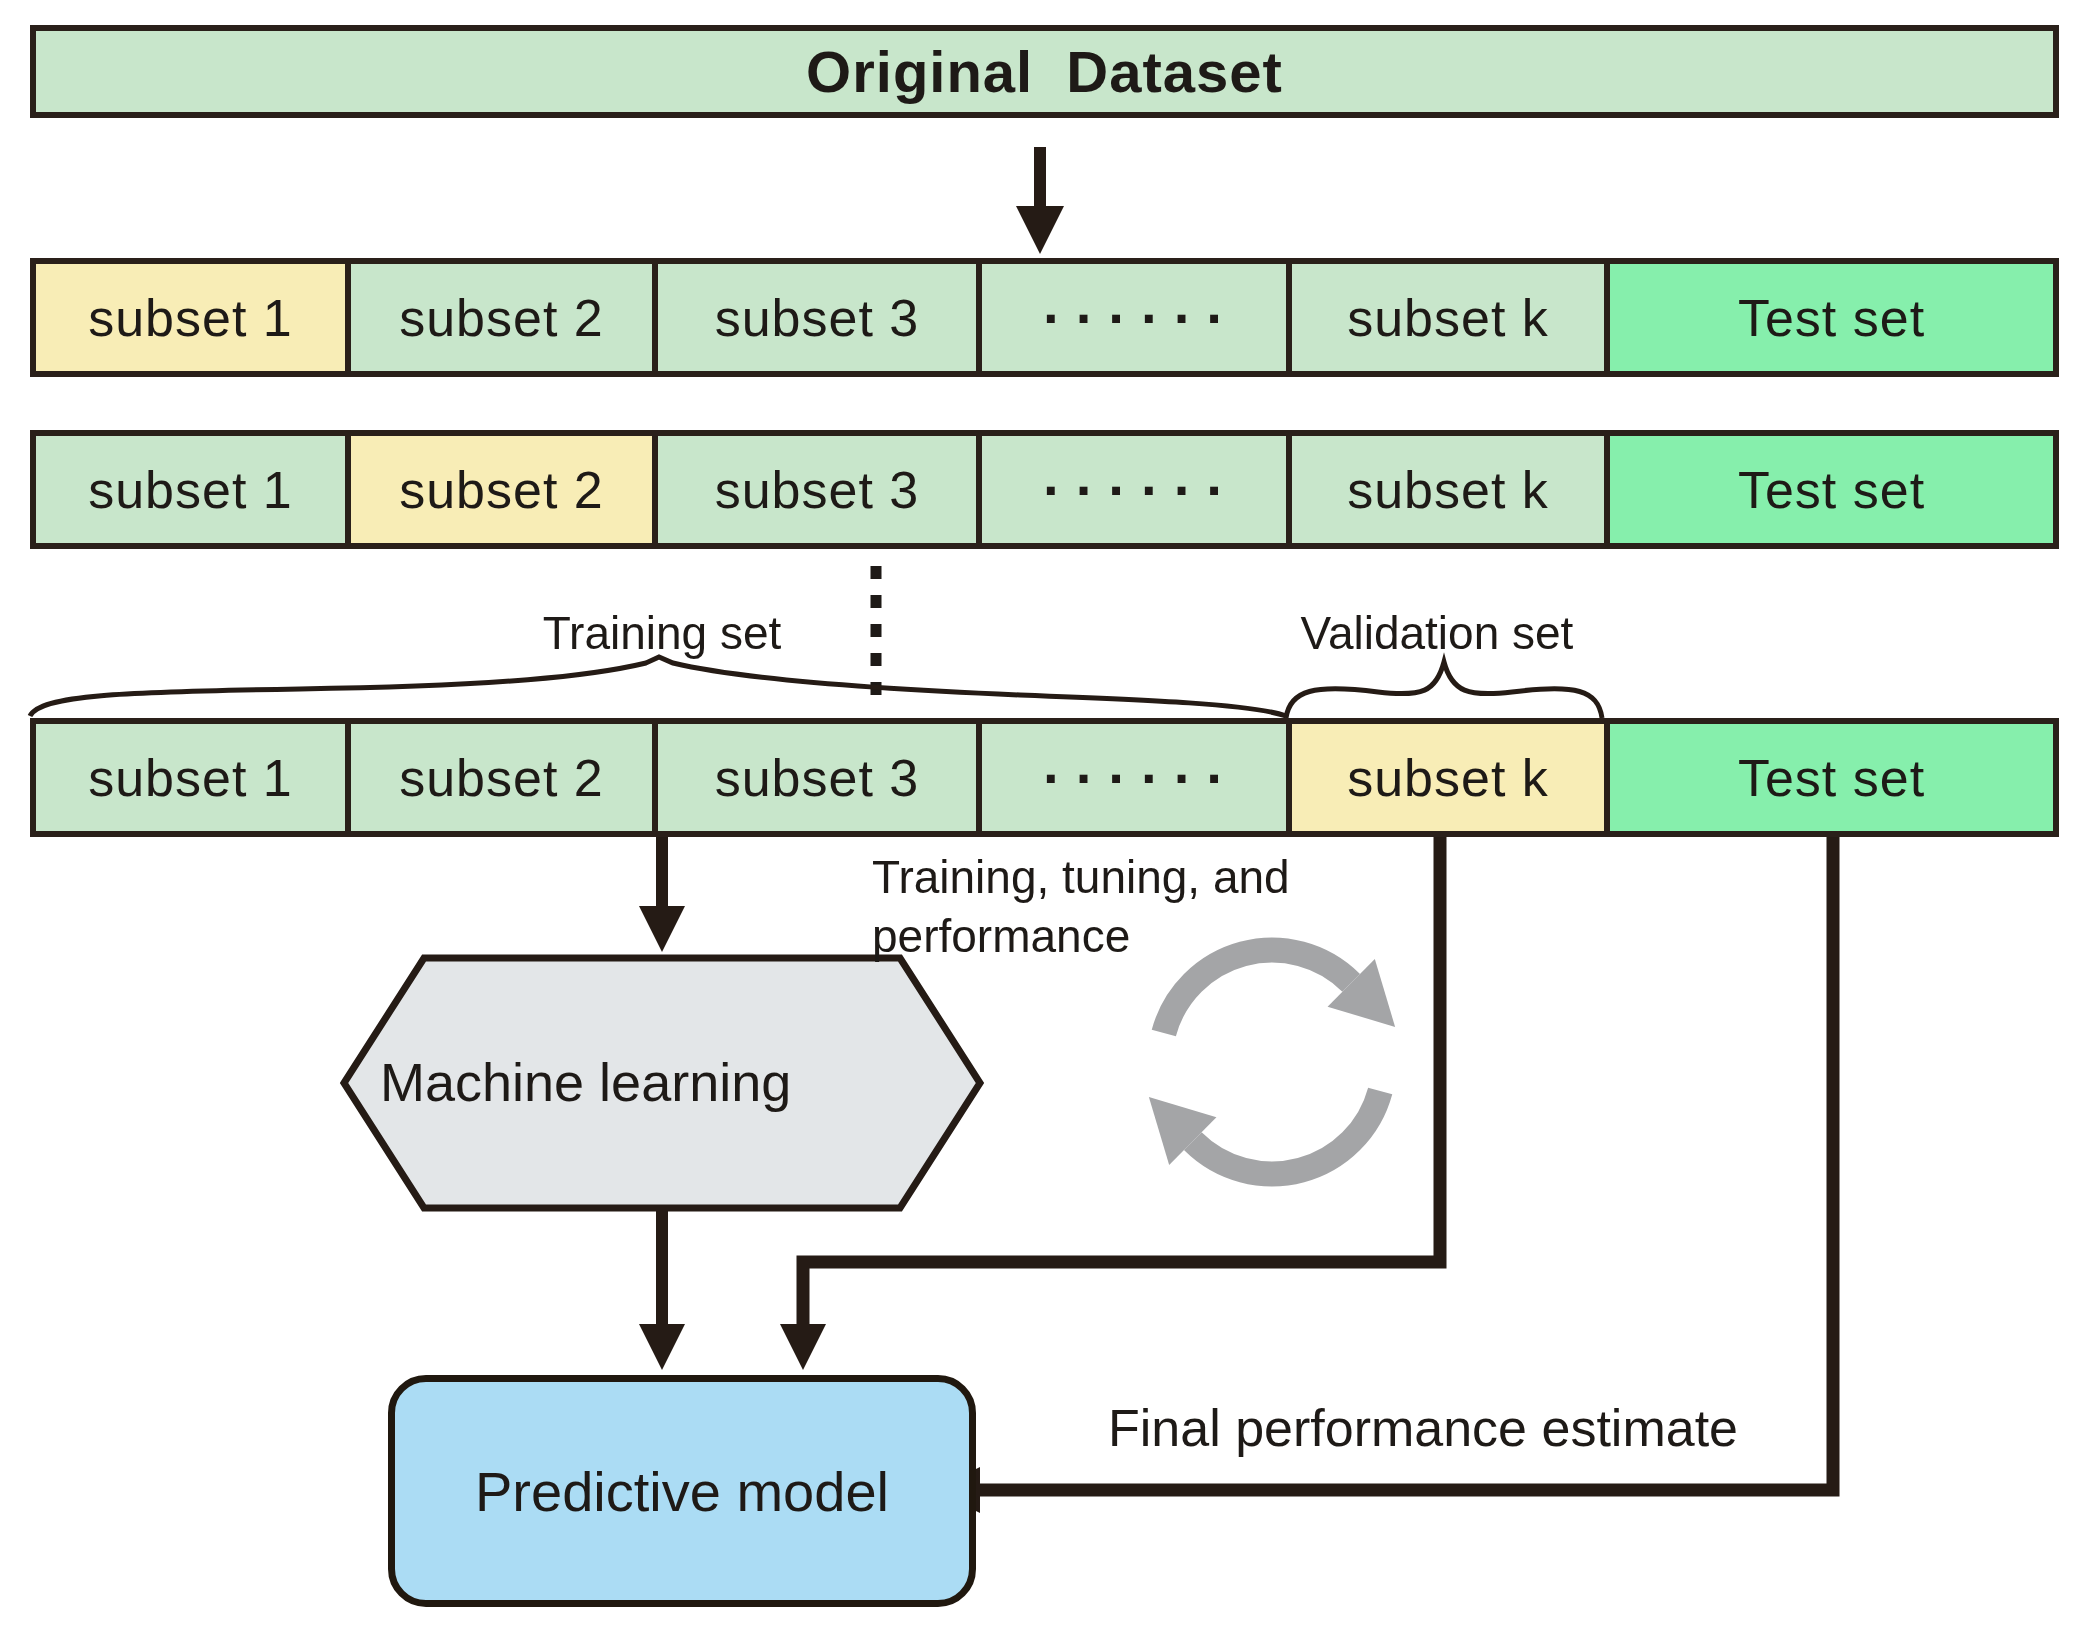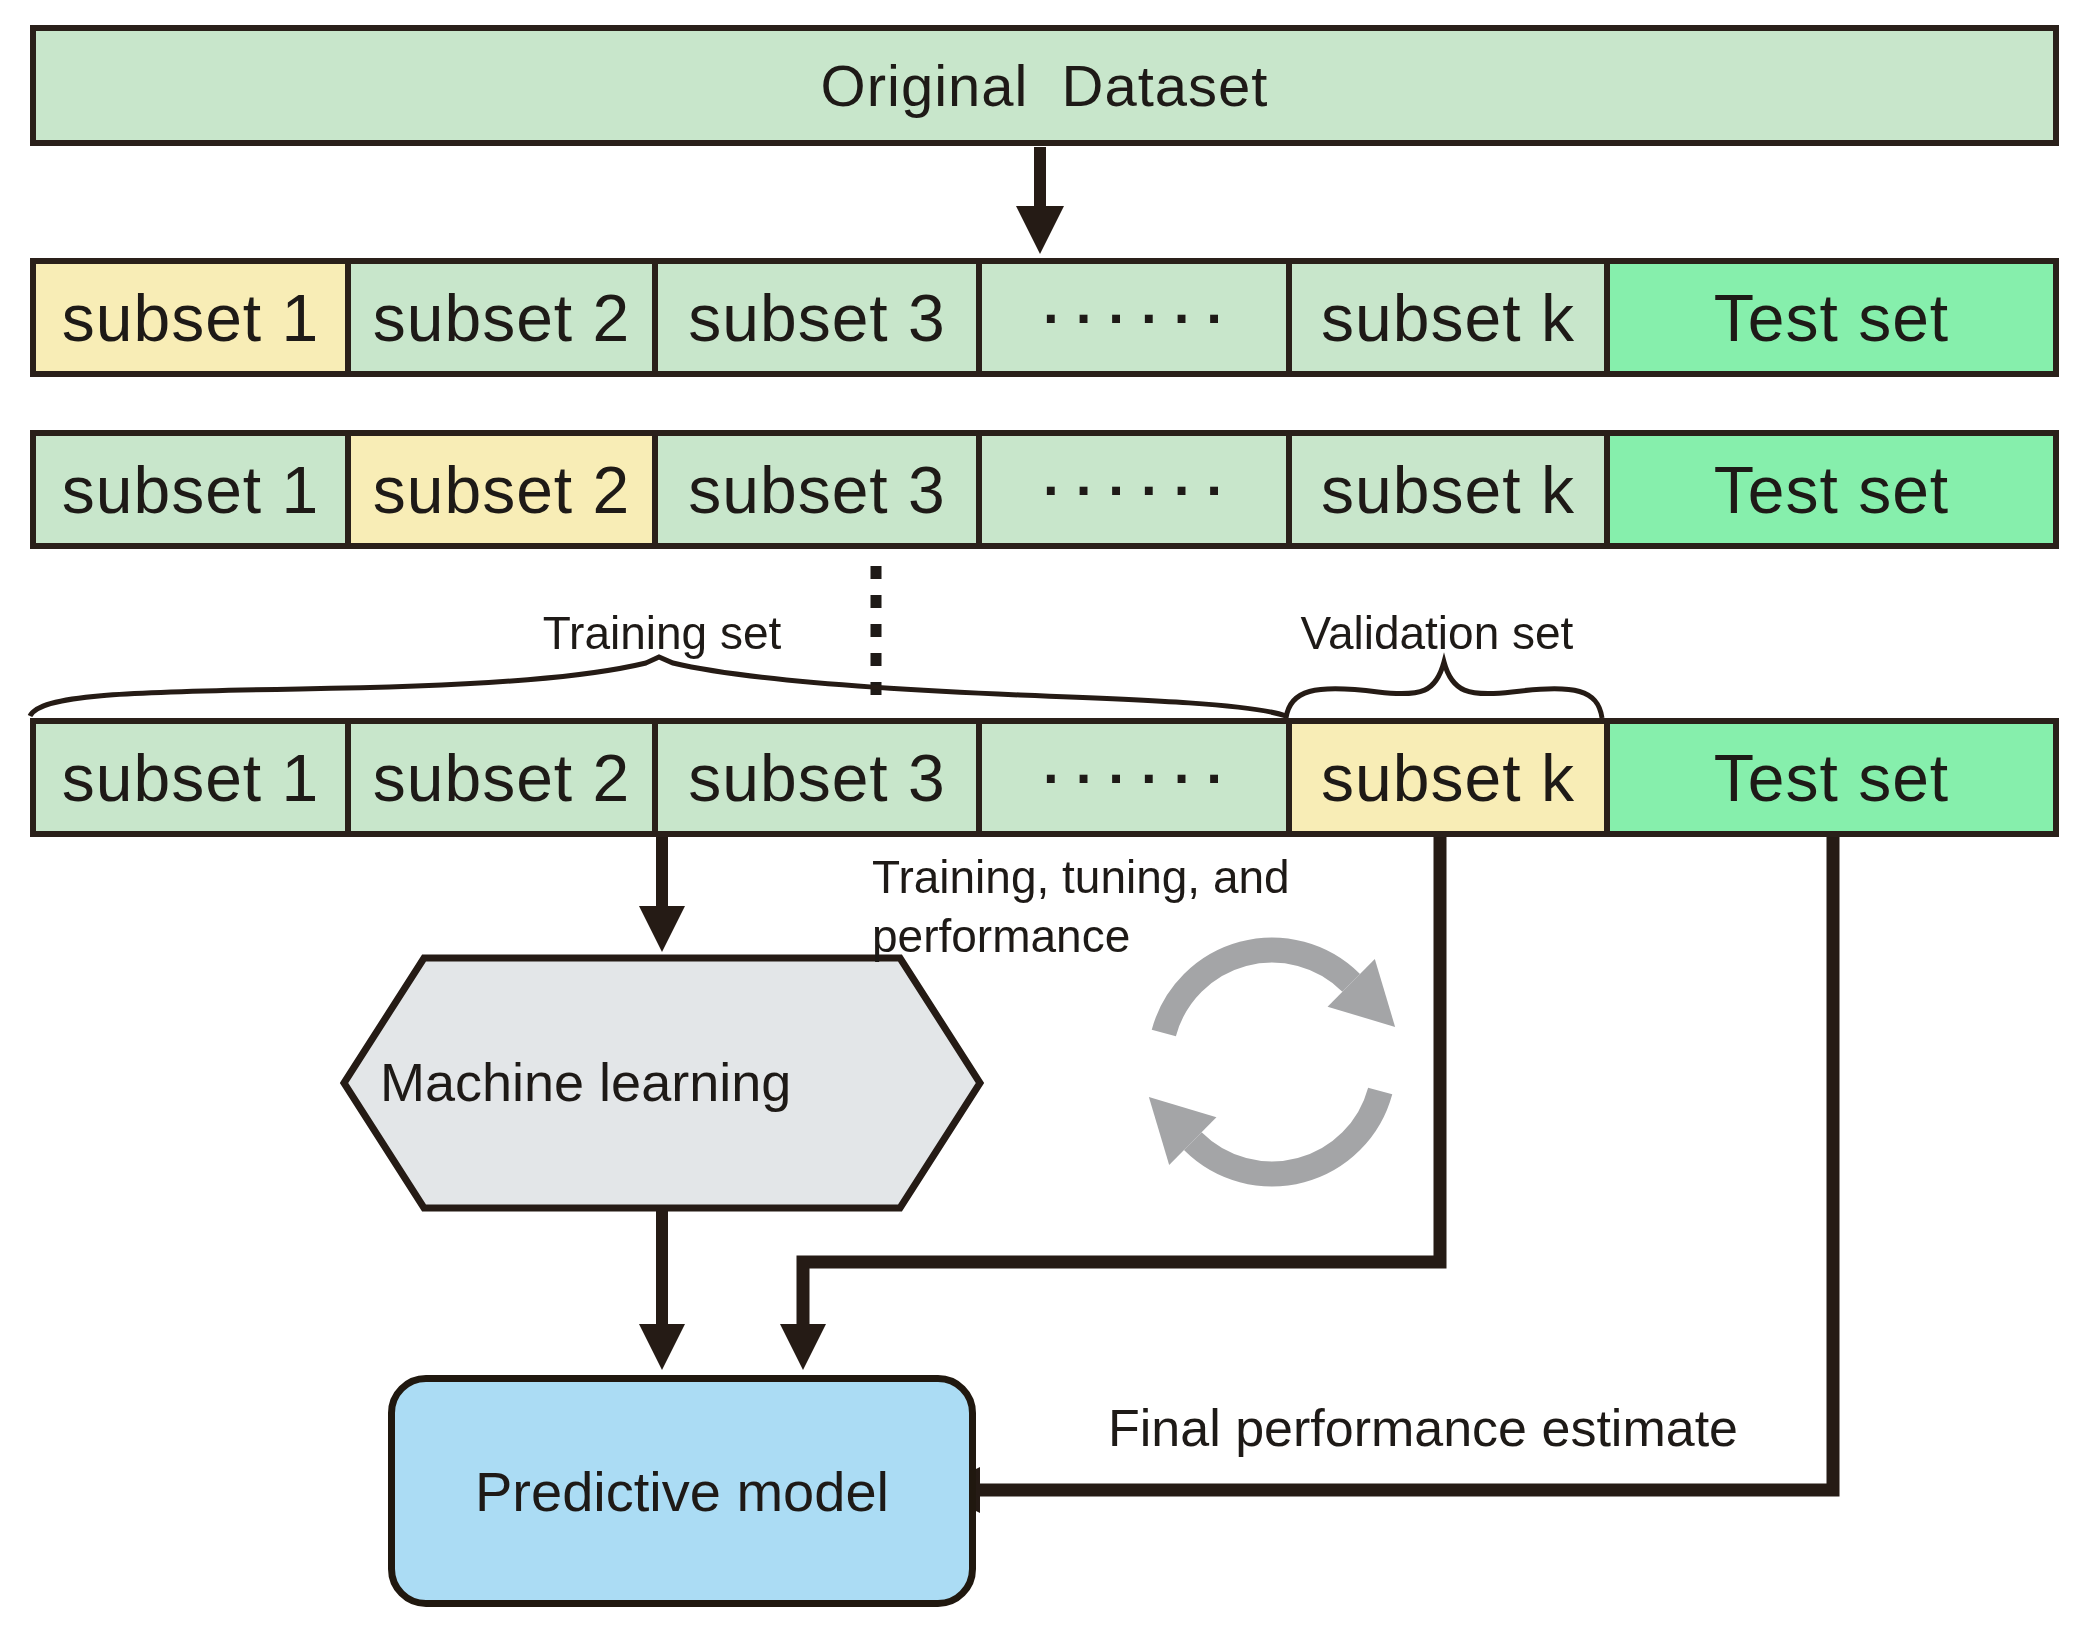--- a/index.html
+++ b/index.html
@@ -9,21 +9,21 @@
     background:#ffffff;
     font-family:"Liberation Sans","DejaVu Sans",sans-serif;
     color:#1e1a17;
     overflow:hidden;
   }
   .abs{position:absolute;}
   .bar{
     box-sizing:border-box;
     border:6px solid #2a201a;
     display:flex;align-items:center;justify-content:center;
-    font-size:66px;
+    font-size:52px;
     color:#1e1a17;
     letter-spacing:1px;
   }
   .c-green{background:#c8e6cb;}
   .c-yellow{background:#f8edb6;}
   .c-pink{background:#86efac;}
   .dataset-bar{font-size:58px;word-spacing:16px;}
   .dots-cell{font-weight:bold;font-size:56px;letter-spacing:14px;padding-left:14px;}
   .float-label{
     font-size:46px;
@@ -90,21 +90,21 @@
       <polyline points="1440,837 1440,1262 803,1262 803,1330" fill="none" stroke="#251b15" stroke-width="13"></polyline>
       <polygon points="780,1324 826,1324 803,1370" fill="#251b15"></polygon>
     </g>
 
     <g>
       <polyline points="1833,837 1833,1490 975,1490" fill="none" stroke="#251b15" stroke-width="13"></polyline>
       <polygon points="980,1467 980,1513 934,1490" fill="#251b15"></polygon>
     </g>
   </svg>
 
-  <div class="abs bar c-green dataset-bar" style="left:30px;top:25px;width:2029px;height:121px;">Original Dataset</div>
+  <div class="abs bar c-green dataset-bar" style="left:30px;top:25px;width:2029px;height:93px;font-weight:bold;">Original Dataset</div>
 
   <div class="abs bar c-yellow" style="left:30px;top:258px;width:321px;height:119px;">subset 1</div>
   <div class="abs bar c-green" style="left:345px;top:258px;width:313px;height:119px;">subset 2</div>
   <div class="abs bar c-green" style="left:652px;top:258px;width:330px;height:119px;">subset 3</div>
   <div class="abs bar c-green dots-cell" style="left:976px;top:258px;width:316px;height:119px;">······</div>
   <div class="abs bar c-green" style="left:1286px;top:258px;width:324px;height:119px;">subset k</div>
   <div class="abs bar c-pink" style="left:1604px;top:258px;width:455px;height:119px;">Test set</div>
 
   <div class="abs bar c-green" style="left:30px;top:430px;width:321px;height:119px;">subset 1</div>
   <div class="abs bar c-yellow" style="left:345px;top:430px;width:313px;height:119px;">subset 2</div>

